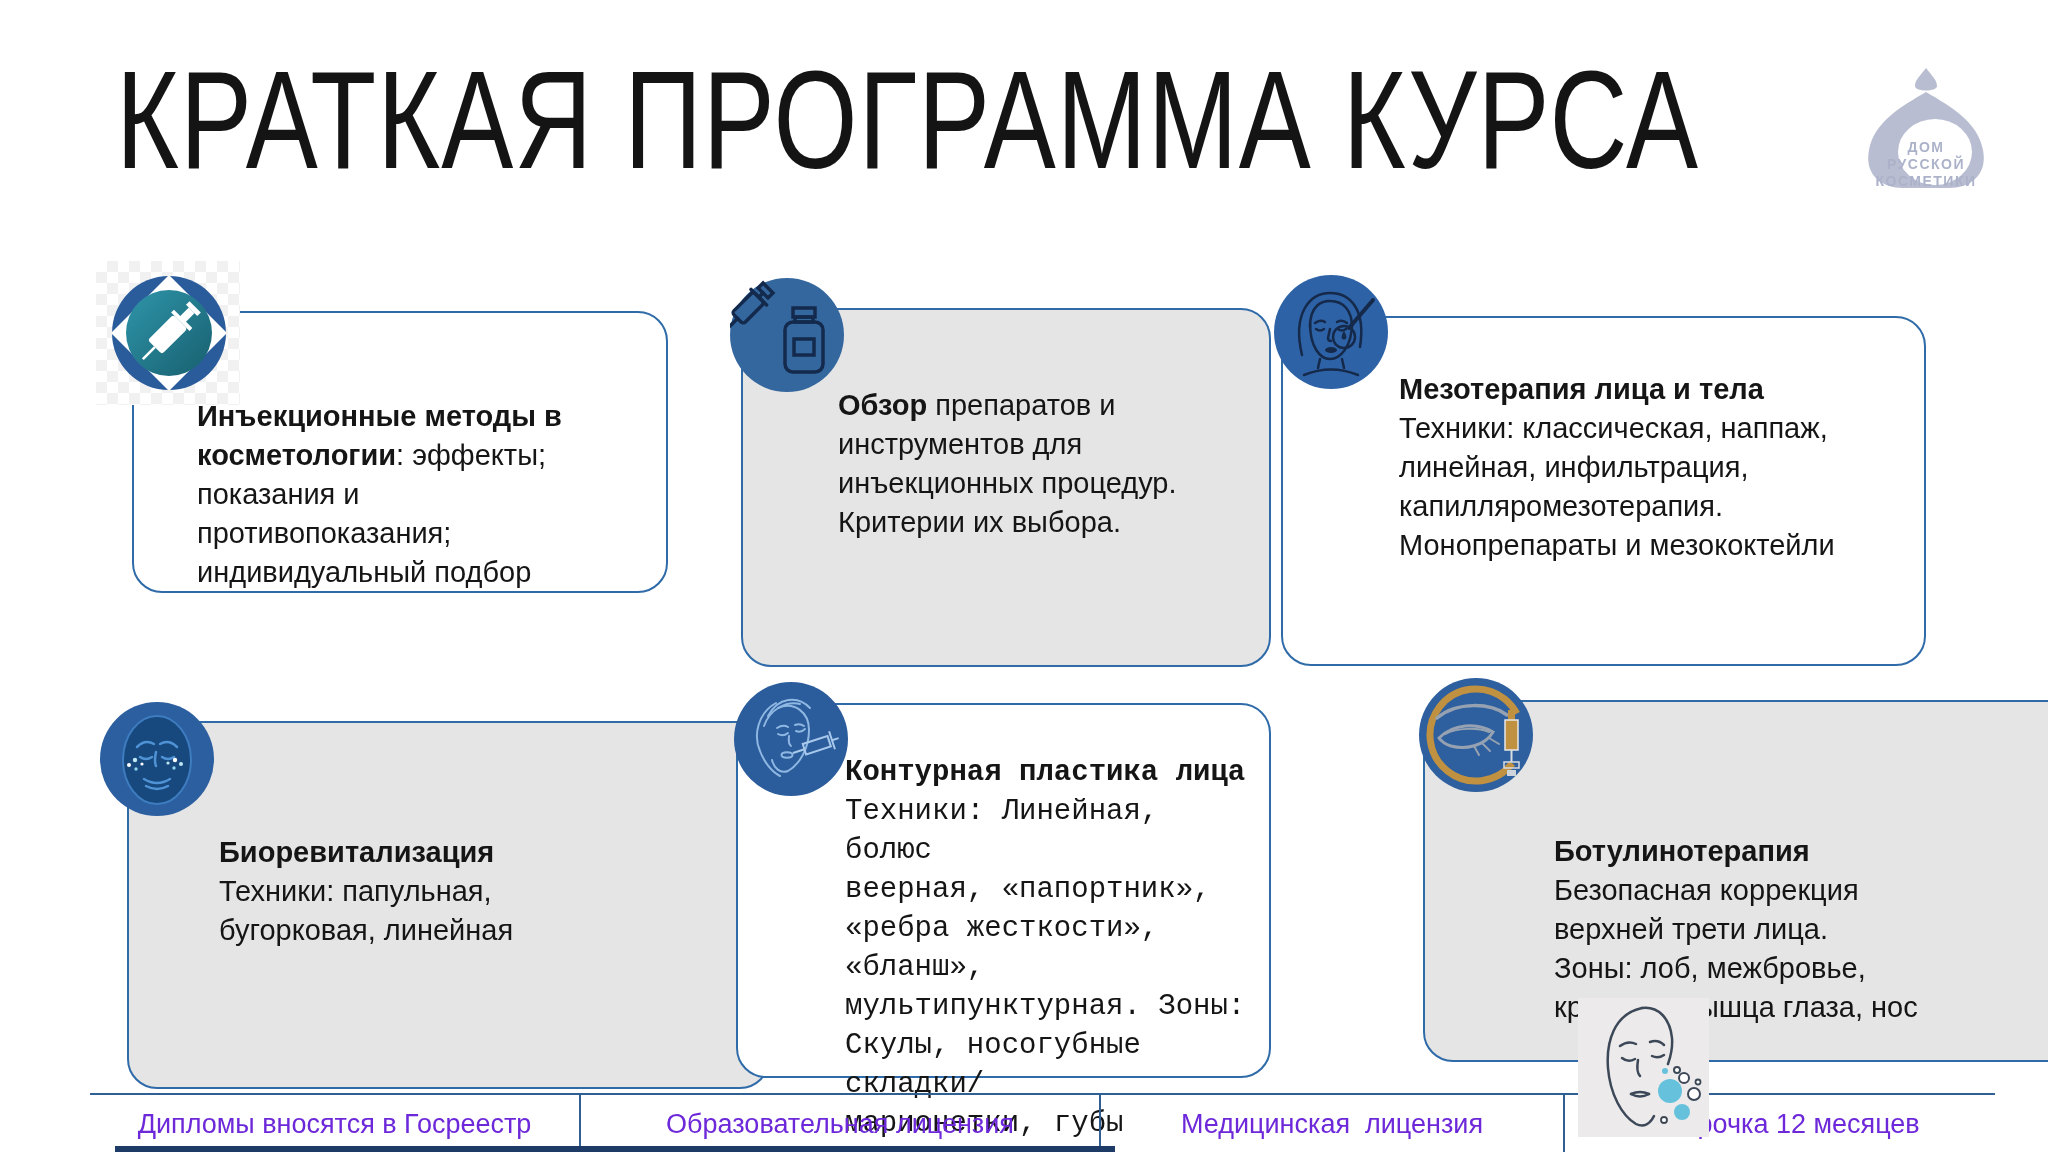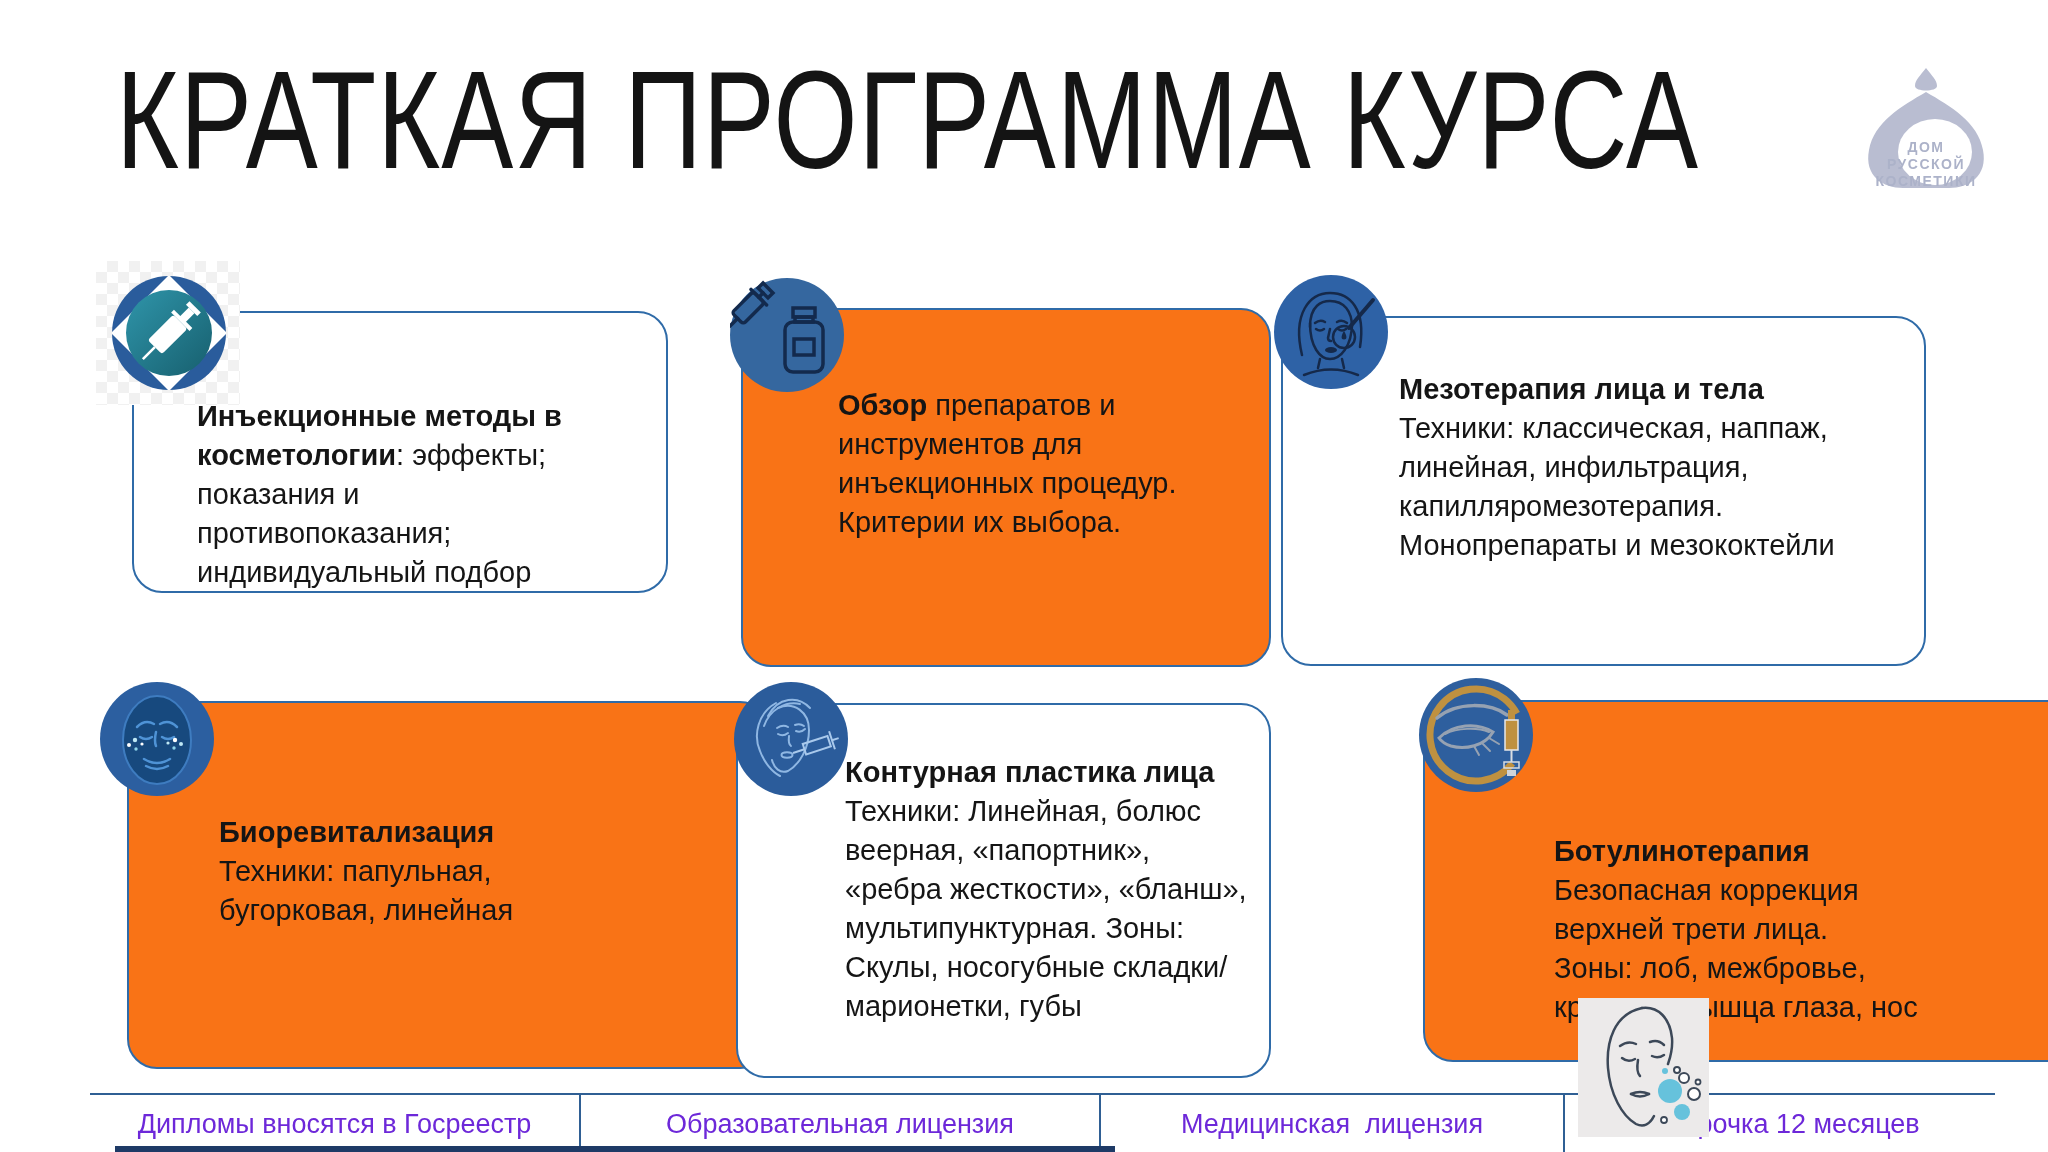--- a/index.html
+++ b/index.html
@@ -5,26 +5,26 @@
   html,body{margin:0;padding:0;background:#fff;}
   .slide{position:relative;width:2048px;height:1152px;background:#ffffff;overflow:hidden;
          font-family:"Liberation Sans","DejaVu Sans",sans-serif;}
   .title{position:absolute;left:116px;top:52px;margin:0;font-size:108px;font-weight:400;
          color:#141414;letter-spacing:1px;line-height:1;transform:scaleY(1.28);transform-origin:top left;white-space:nowrap;}
   
   .logo{position:absolute;left:1856px;top:64px;width:140px;height:150px;}
   
   .card{position:absolute;border:2px solid #2f6ba8;border-radius:30px;box-sizing:border-box;}
   .card.white{background:#ffffff;}
-  .card.gray{background:#f97316;}
+  .card.gray{background:#e5e5e5;}
   .c1{left:132px;top:311px;width:536px;height:282px;}
   .c2{left:741px;top:308px;width:530px;height:359px;}
   .c3{left:1281px;top:316px;width:645px;height:350px;}
-  .c4{left:127px;top:701px;width:643px;height:368px;}
-  .c5{left:736px;top:703px;width:535px;height:375px;}
+  .c4{left:127px;top:721px;width:643px;height:368px;}
+  .c5{left:736px;top:703px;width:535px;height:375px;font-family:Liberation Mono, monospace;}
   .c6{left:1423px;top:700px;width:738px;height:362px;}
   .card-body{margin:0;font-size:29px;line-height:39px;color:#151515;}
   .card-body b{font-weight:700;}
   .card-body span{white-space:pre-line;}
   .block-title b{display:block;}
   .c1 .card-body{padding:84px 46px 0 63px;}
   .c2 .card-body{padding:76px 30px 0 95px;}
   .c3 .card-body{padding:52px 10px 0 116px;}
   .c4 .card-body{padding:110px 38px 0 90px;}
   .c5 .card-body{padding:48px 12px 0 107px;}

